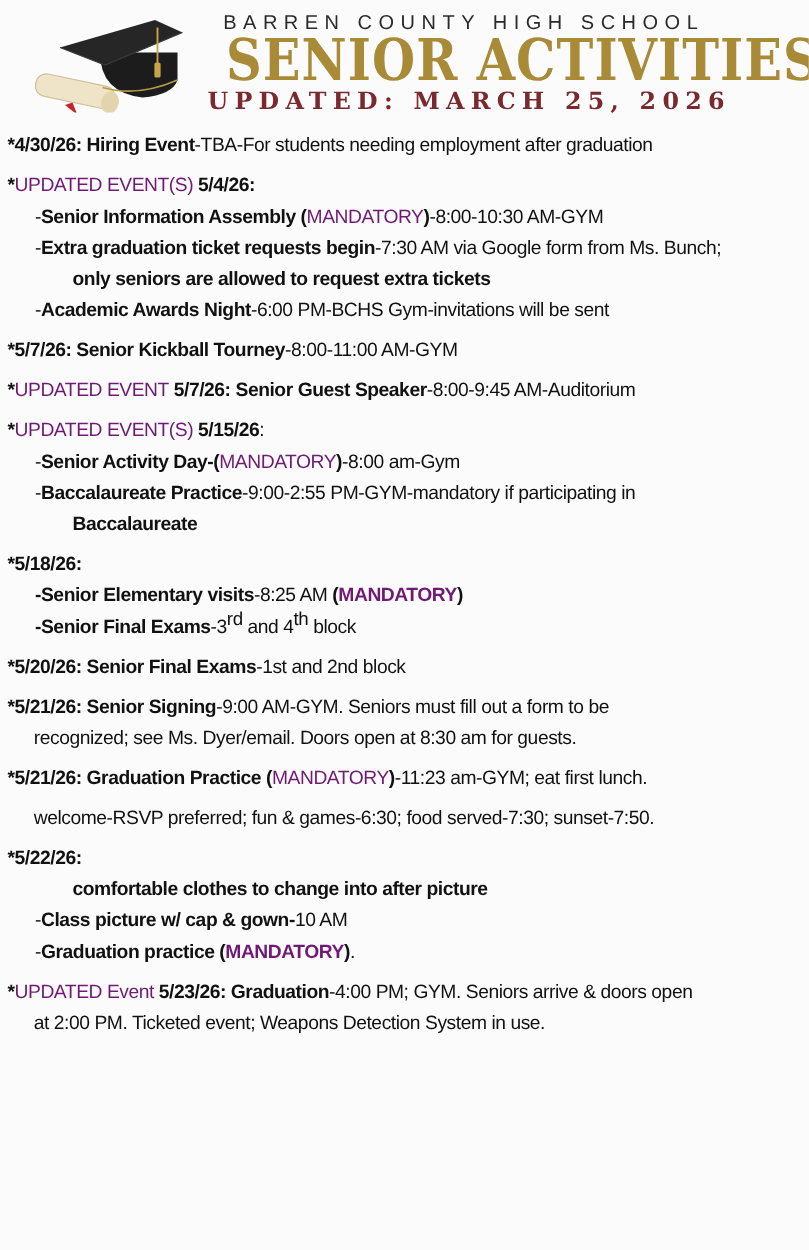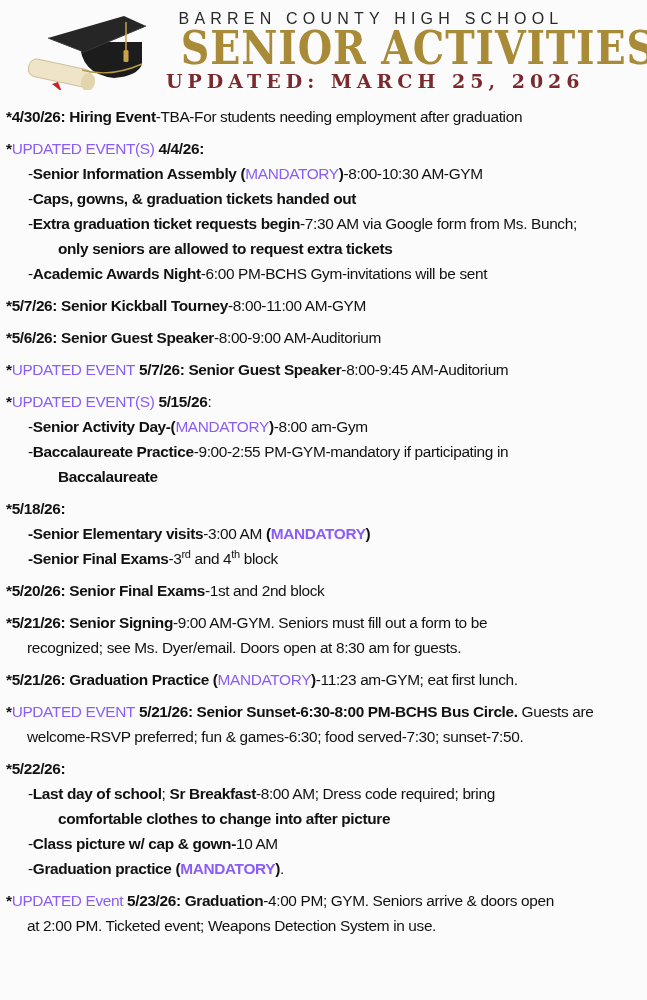--- a/index.html
+++ b/index.html
@@ -88,22 +88,22 @@
       padding-left: 21px;
     }
     .sub {
       padding-left: 22px;
     }
     .sub .cont2 {
       padding-left: 30px;
       font-weight: bold;
     }
     .b { font-weight: bold; }
-    .red { color: #8b5cf6; }
-    sup { font-size: 11px; line-height: 0; margin-top: 35px; }
+    .red { color: #701a75; }
+    sup { font-size: 15px; line-height: 0; margin-top: 35px; }
   </style>
 </head>
 <body>
 
 <div class="header">
   <svg class="cap-graphic" viewBox="0 0 132 78">
 
     <g>
       <rect x="10" y="52" width="64" height="18" rx="8" fill="#efe4c8" stroke="#cfc09a" stroke-width="1" transform="rotate(12 42 61)"></rect>
       <ellipse cx="70" cy="70" rx="7" ry="9" fill="#e2d4ad" transform="rotate(12 70 70)"></ellipse>
@@ -128,48 +128,40 @@
 <div class="content">
 
   <div class="entry">
     <span class="line">
       <span class="b">*</span><span class="b">4/30/26: Hiring Event</span><span>-TBA-For students needing employment after graduation</span>
     </span>
   </div>
 
   <div class="entry">
     <span class="line">
-      <span class="b">*</span><span class="red">UPDATED EVENT(S)</span><span class="b"> 4/4/26:</span>
+      <span class="b">*</span><span class="red">UPDATED EVENT(S)</span><span class="b"> 5/4/26:</span>
     </span>
     <span class="line sub">
       <span>-</span><span class="b">Senior Information Assembly (</span><span class="red">MANDATORY</span><span class="b">)</span><span>-8:00-10:30 AM-GYM</span>
     </span>
     <span class="line sub">
-      <span>-</span><span class="b">Caps, gowns, &amp; graduation tickets handed out</span>
-    </span>
-    <span class="line sub">
       <span>-</span><span class="b">Extra graduation ticket requests begin</span><span>-7:30 AM via Google form from Ms. Bunch;</span>
     </span>
     <span class="line sub"><span class="cont2">only seniors are allowed to request extra tickets</span></span>
     <span class="line sub">
       <span>-</span><span class="b">Academic Awards Night</span><span>-6:00 PM-BCHS Gym-invitations will be sent</span>
     </span>
   </div>
 
   <div class="entry">
     <span class="line">
       <span class="b">*</span><span class="b">5/7/26: Senior Kickball Tourney</span><span>-8:00-11:00 AM-GYM</span>
     </span>
   </div>
 
-  <div class="entry">
-    <span class="line">
-      <span class="b">*</span><span class="b">5/6/26: Senior Guest Speaker</span><span>-8:00-9:00 AM-Auditorium</span>
-    </span>
-  </div>
 
   <div class="entry">
     <span class="line">
       <span class="b">*</span><span class="red">UPDATED EVENT</span><span class="b"> 5/7/26: Senior Guest Speaker</span><span>-8:00-9:45 AM-Auditorium</span>
     </span>
   </div>
 
   <div class="entry">
     <span class="line">
       <span class="b">*</span><span class="red">UPDATED EVENT(S)</span><span class="b"> 5/15/26</span><span>:</span>
@@ -182,21 +174,21 @@
     </span>
     <span class="line sub"><span class="cont2">Baccalaureate</span></span>
   </div>
 
 
   <div class="entry">
     <span class="line">
       <span class="b">*</span><span class="b">5/18/26:</span>
     </span>
     <span class="line sub">
-      <span class="b">-</span><span class="b">Senior Elementary visits</span><span>-3:00 AM </span><span class="b">(</span><span class="b red">MANDATORY</span><span class="b">)</span>
+      <span class="b">-</span><span class="b">Senior Elementary visits</span><span>-8:25 AM </span><span class="b">(</span><span class="b red">MANDATORY</span><span class="b">)</span>
     </span>
     <span class="line sub">
       <span class="b">-</span><span class="b">Senior Final Exams</span><span>-3</span><sup>rd</sup><span> and 4</span><sup>th</sup><span> block</span>
     </span>
   </div>
 
   <div class="entry">
     <span class="line">
       <span class="b">*</span><span class="b">5/20/26: Senior Final Exams</span><span>-1st and 2nd block</span>
     </span>
@@ -209,33 +201,27 @@
     <span class="line cont">recognized; see Ms. Dyer/email. Doors open at 8:30 am for guests.</span>
   </div>
 
   <div class="entry">
     <span class="line">
       <span class="b">*</span><span class="b">5/21/26: Graduation Practice (</span><span class="red">MANDATORY</span><span class="b">)</span><span>-11:23 am-GYM; eat first lunch.</span>
     </span>
   </div>
 
   <div class="entry">
-    <span class="line">
-      <span class="b">*</span><span class="red">UPDATED EVENT</span><span class="b"> 5/21/26: Senior Sunset-6:30-8:00 PM-BCHS Bus Circle.</span><span> Guests are</span>
-    </span>
     <span class="line cont">welcome-RSVP preferred; fun &amp; games-6:30; food served-7:30; sunset-7:50.</span>
   </div>
 
   <div class="entry">
     <span class="line">
       <span class="b">*</span><span class="b">5/22/26:</span>
     </span>
-    <span class="line sub">
-      <span>-</span><span class="b">Last day of school</span><span>; </span><span class="b">Sr Breakfast</span><span>-8:00 AM; Dress code required; bring</span>
-    </span>
     <span class="line sub"><span class="cont2">comfortable clothes to change into after picture</span></span>
     <span class="line sub">
       <span>-</span><span class="b">Class picture w/ cap &amp; gown-</span><span>10 AM</span>
     </span>
     <span class="line sub">
       <span>-</span><span class="b">Graduation practice (</span><span class="b red">MANDATORY</span><span class="b">)</span><span>.</span>
     </span>
   </div>
 
   <div class="entry">

